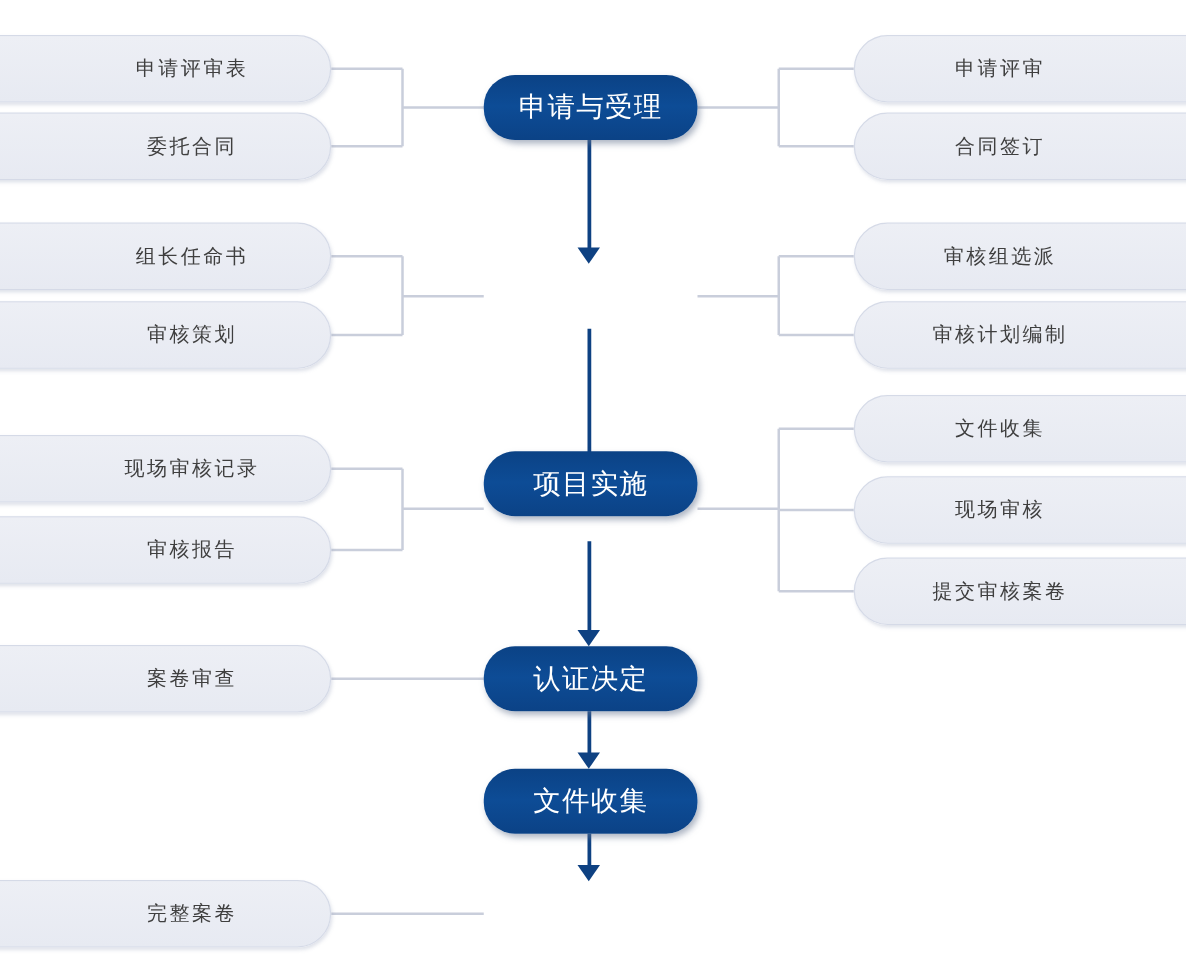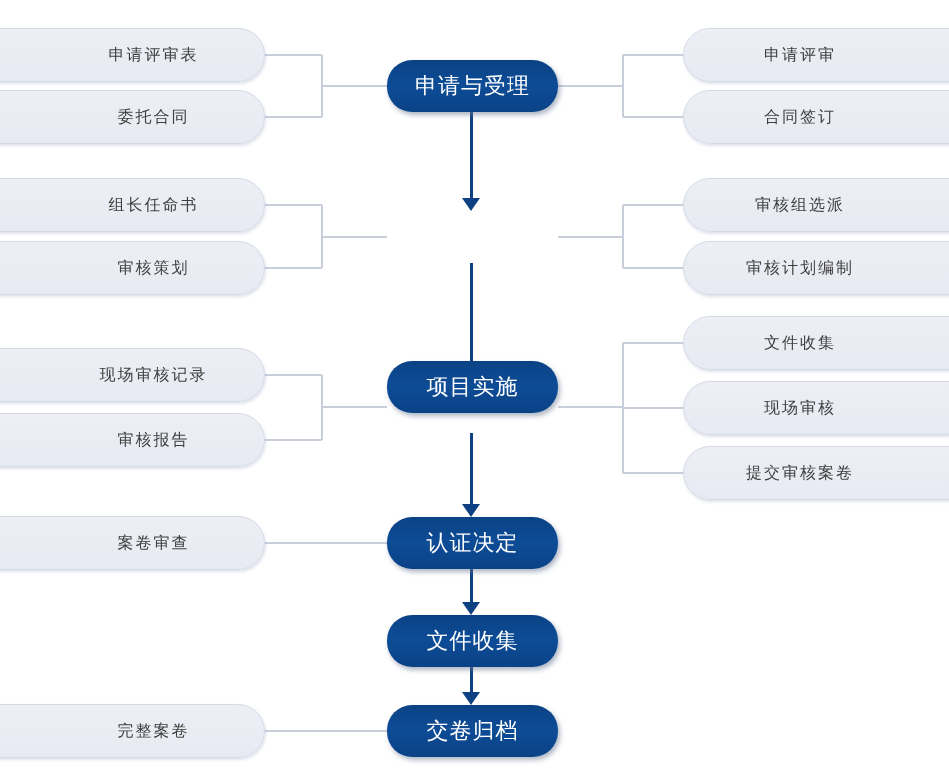--- a/index.html
+++ b/index.html
@@ -82,18 +82,17 @@
     <div class="line-v" style="left: 622.25px; top: 343px; height: 130px;"></div>
     <div class="line-h" style="left: 558px; top: 406.25px; width: 65px;"></div>
     <div class="stage" style="left: 387px; top: 517px;">认证决定</div>
     <div class="arrow-line" style="left: 469.5px; top: 433px; height: 73px;"></div>
     <div class="arrow-head" style="left: 462px; top: 504px;"></div>
     <div class="doc doc-left" style="top: 516px;">案卷审查</div>
     <div class="line-h" style="left: 265px; top: 542.25px; width: 122px;"></div>
     <div class="stage" style="left: 387px; top: 615px;">文件收集</div>
     <div class="arrow-line" style="left: 469.5px; top: 569px; height: 35px;"></div>
     <div class="arrow-head" style="left: 462px; top: 602px;"></div>
-    <div class="stage" style="left: 387px; top: 705px;">交卷归档</div>
     <div class="arrow-line" style="left: 469.5px; top: 667px; height: 27px;"></div>
     <div class="arrow-head" style="left: 462px; top: 692px;"></div>
     <div class="doc doc-left" style="top: 704px;">完整案卷</div>
     <div class="line-h" style="left: 265px; top: 730.25px; width: 122px;"></div>
   </div>
 
 </body></html>

